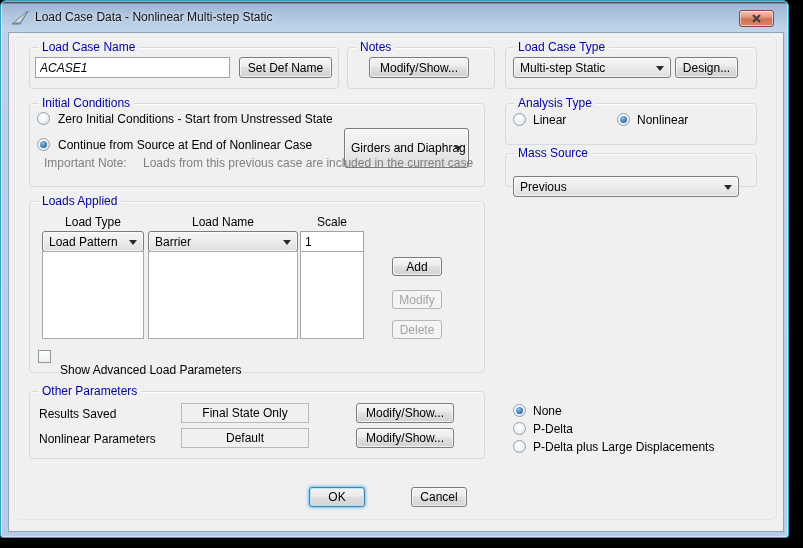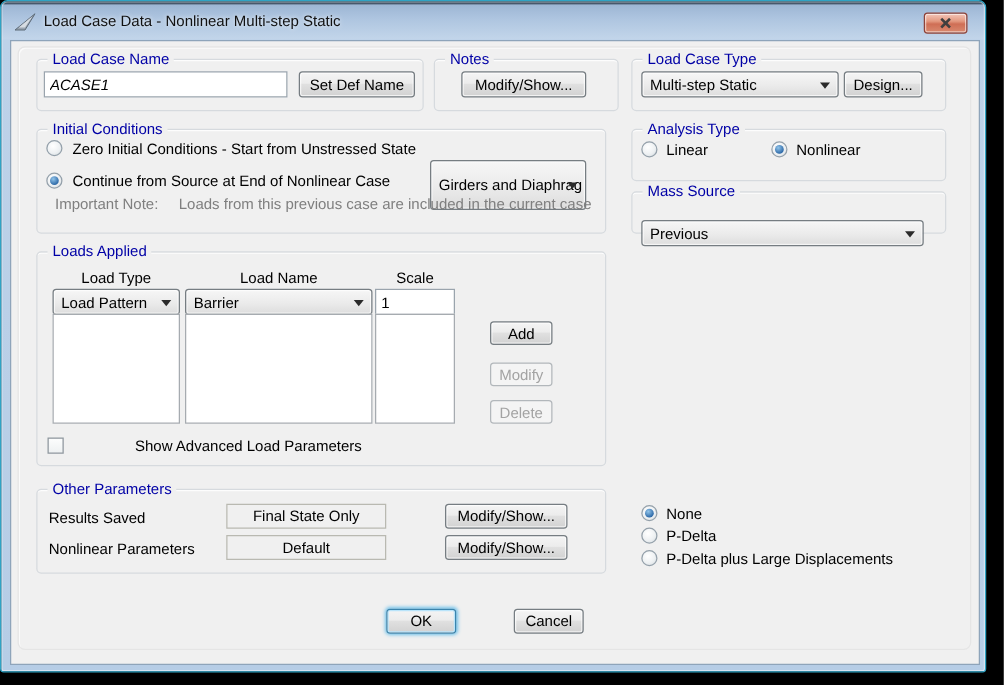--- a/index.html
+++ b/index.html
@@ -231,21 +231,21 @@
 
   <div class="listbox" style="left:41px;top:250px;width:102px;height:88px;"></div>
   <div class="listbox" style="left:147px;top:250px;width:150px;height:88px;"></div>
   <div class="listbox" style="left:299px;top:250px;width:64px;height:88px;"></div>
 
   <div class="btn" style="left:391px;top:256px;width:50px;height:19px;">Add</div>
   <div class="btn disabled" style="left:391px;top:289px;width:50px;height:19px;">Modify</div>
   <div class="btn disabled" style="left:391px;top:319px;width:50px;height:19px;">Delete</div>
 
   <span class="checkbox" style="left:37px;top:349px;"></span>
-  <span class="lbl" style="left:59px;top:349px;margin-left:48px;">Show Advanced Load Parameters</span>
+  <span class="lbl" style="left:59px;top:362px;">Show Advanced Load Parameters</span>
 
   <div class="grp" style="left:28px;top:390px;width:456px;height:68px;">
     <span class="glabel">Other Parameters</span>
   </div>
   <span class="lbl" style="left:38px;top:406px;">Results Saved</span>
   <div class="displaybox" style="left:180px;top:402px;width:128px;height:20px;">Final State Only</div>
   <div class="btn" style="left:355px;top:402px;width:98px;height:20px;">Modify/Show...</div>
   <span class="lbl" style="left:38px;top:431px;">Nonlinear Parameters</span>
   <div class="displaybox" style="left:180px;top:427px;width:128px;height:20px;">Default</div>
   <div class="btn" style="left:355px;top:427px;width:98px;height:20px;">Modify/Show...</div>

